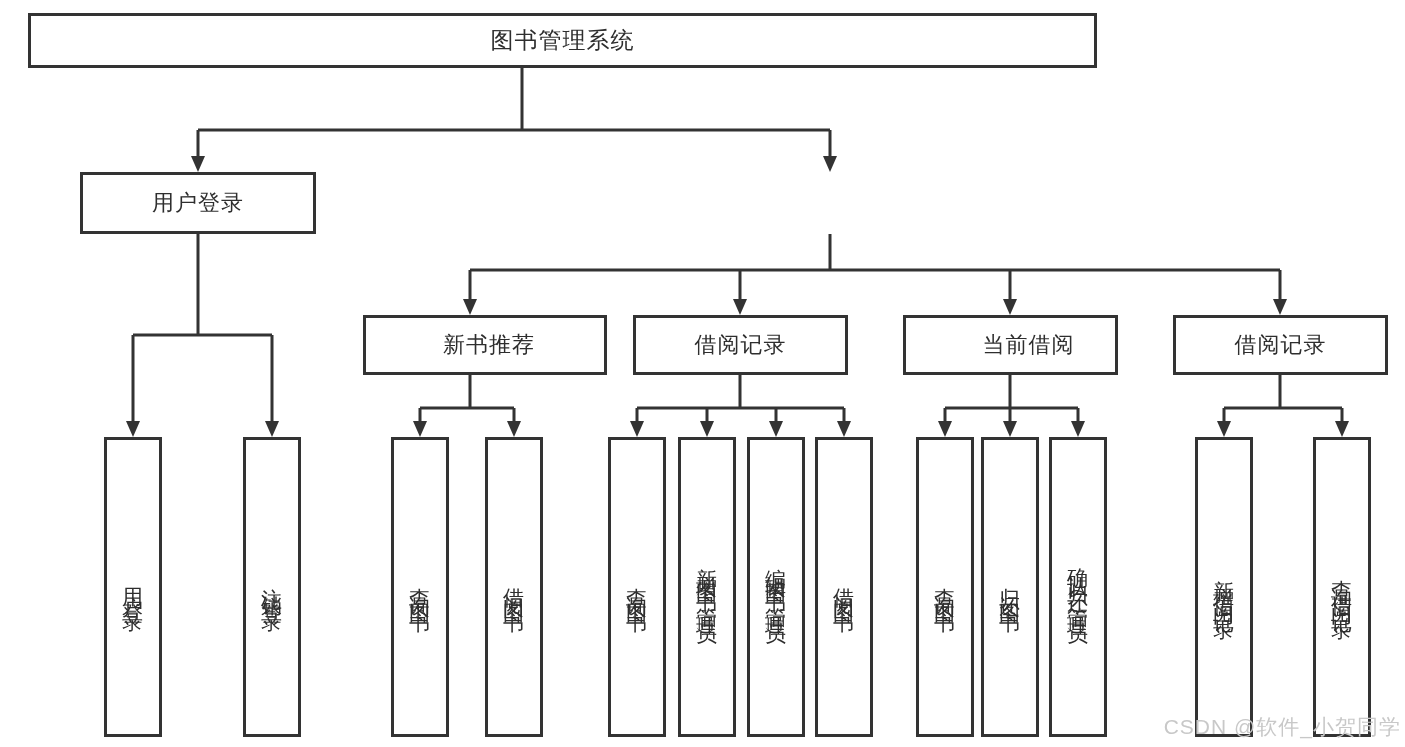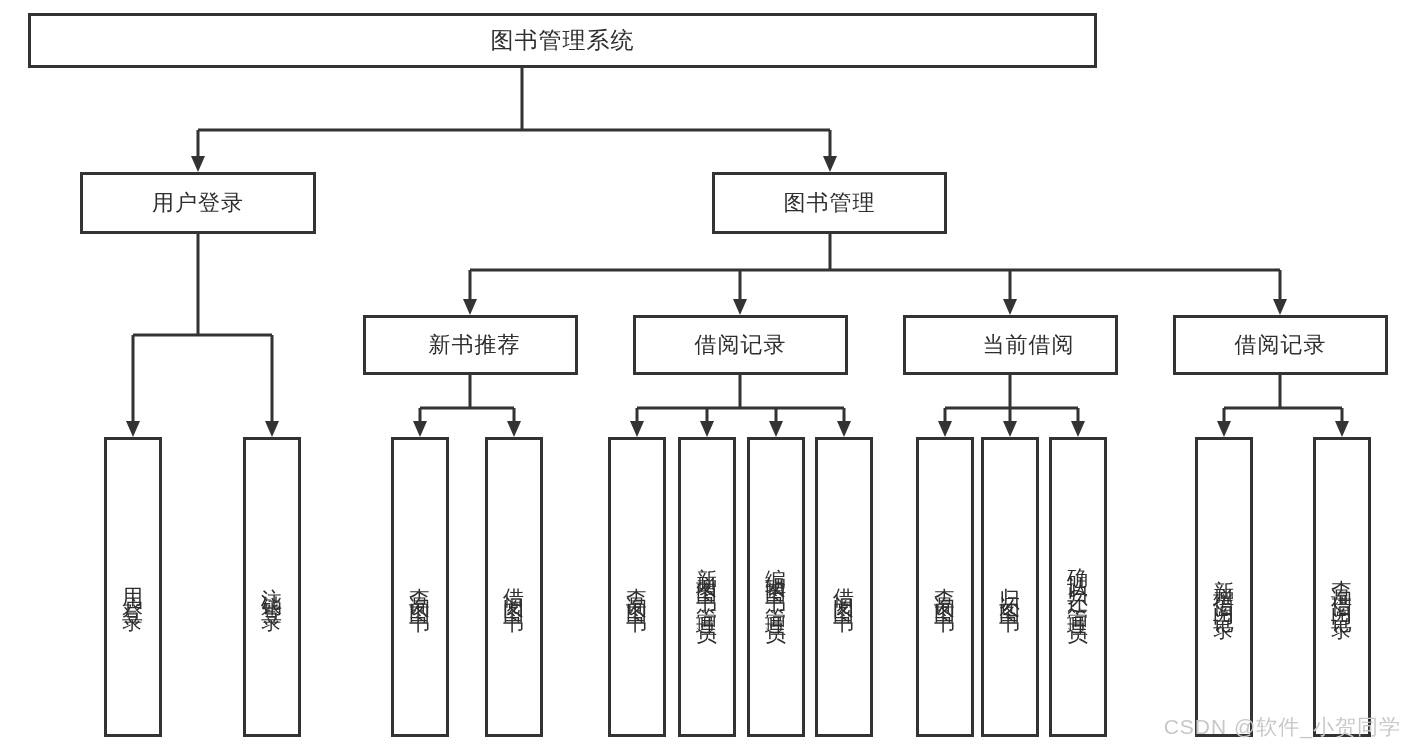--- a/index.html
+++ b/index.html
@@ -119,23 +119,22 @@
     <g>
       <path d="M1280 375 V408 M1224 408 H1342 M1224 408 V423 M1342 408 V423"></path>
       <polygon points="1217,421 1231,421 1224,437"></polygon>
       <polygon points="1335,421 1349,421 1342,437"></polygon>
     </g>
   </svg>
 
   <div class="box h-title" style="left:20px; top:13px; width:1069px; height:55px;margin-left:8px;">图书管理系统</div>
 
   <div class="box h-node" style="left:80px; top:172px; width:236px; height:62px;">用户登录</div>
-  <div class="box h-node" style="left:712px; top:172px; width:235px; height:62px;">图书管理</div>
 
-  <div class="box h-node" style="left:363px; top:315px; width:215px; height:60px;padding-left:8px;">新书推荐</div>
+  <div class="box h-node" style="left:363px; top:315px; width:244px; height:60px;padding-left:8px;">新书推荐</div>
   <div class="box h-node" style="left:633px; top:315px; width:215px; height:60px;">借阅记录</div>
   <div class="box h-node" style="left:903px; top:315px; width:215px; height:60px;padding-left:36px;">当前借阅</div>
   <div class="box h-node" style="left:1173px; top:315px; width:215px; height:60px;">借阅记录</div>
 
   <div class="box v-node" style="left:104px; top:437px; width:58px; height:300px;">用户登录</div>
   <div class="box v-node" style="left:243px; top:437px; width:58px; height:300px;">注销登录</div>
 
   <div class="box v-node" style="left:391px; top:437px; width:58px; height:300px;">查询图书</div>
   <div class="box v-node" style="left:485px; top:437px; width:58px; height:300px;">借阅图书</div>
 

